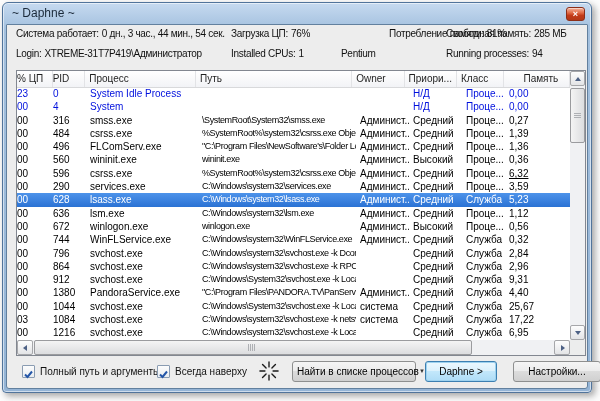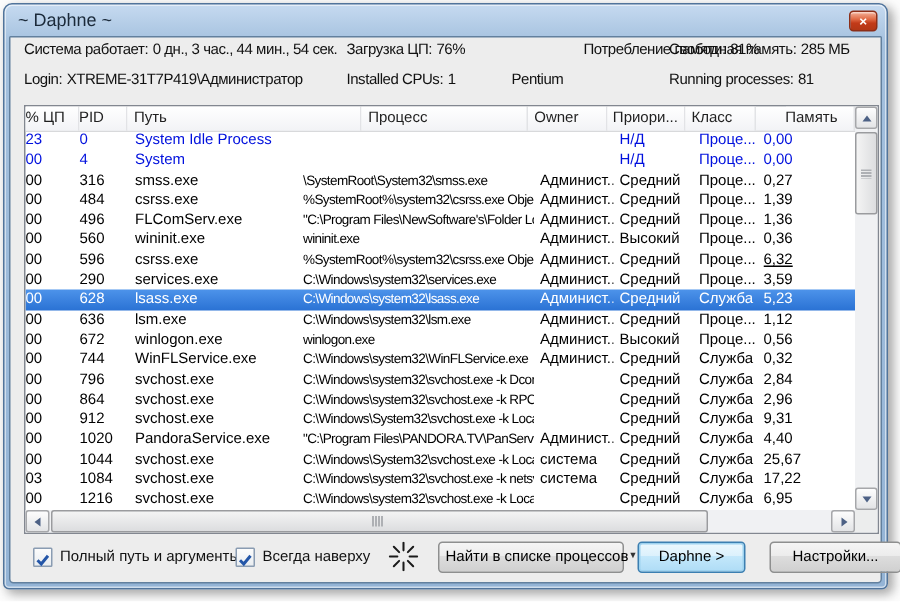--- a/index.html
+++ b/index.html
@@ -87,30 +87,30 @@
 
     <div class="client">
       <div id="info">
           <div class="info-item" style="left: 9px; top: 3px;"><span>Система работает:</span><span class="val">0 дн.,  3 час., 44 мин., 54 сек.</span></div>
           <div class="info-item" style="left: 224px; top: 3px;"><span>Загрузка ЦП:</span><span class="val">76%</span></div>
           <div class="info-item" style="left: 334px; top: 3px; padding-left: 48px;"><span>Потребление памяти:</span><span class="val">81%</span></div>
           <div class="info-item" style="left: 439px; top: 3px;"><span>Свободная память:</span><span class="val">285 МБ</span></div>
           <div class="info-item" style="left: 9px; top: 23px;"><span>Login:</span><span class="val">XTREME-31T7P419\Администратор</span></div>
           <div class="info-item" style="left: 224px; top: 23px;"><span>Installed CPUs:</span><span class="val">1</span></div>
           <div class="info-item" style="left: 334px; top: 23px;"><span>Pentium</span></div>
-          <div class="info-item" style="left: 439px; top: 23px;"><span>Running processes:</span><span class="val">81</span></div>
+          <div class="info-item" style="left: 439px; top: 23px;"><span>Running processes:</span><span class="val">94</span></div>
         </div>
 
       <div class="table">
         <div class="tmain">
           <div class="thead" id="thead">
               <div class="hcell a-r" style="width: 36px;">% ЦП</div>
               <div class="hcell a-r" style="width: 33px;">PID</div>
+              <div class="hcell a-l" style="width: 112px;">Процесс</div>
               <div class="hcell a-l" style="width: 158px;">Путь</div>
-              <div class="hcell a-l" style="width: 112px;">Процесс</div>
               <div class="hcell a-l" style="width: 53px;">Owner</div>
               <div class="hcell a-l" style="width: 53px;">Приори...</div>
               <div class="hcell a-l" style="width: 47px;">Класс</div>
               <div class="hcell a-r" style="width: 47px; margin-left: 20px;">Память</div>
               <div class="hcell fill"></div>
             </div>
           <div class="tbody" id="tbody">
               <div class="trow sys">
                 <div class="cell a-r c-cpu" style="width: 36px;">23</div>
                 <div class="cell a-r c-pid" style="width: 33px;">0</div>
@@ -271,21 +271,21 @@
                 <div class="cell a-l c-process" style="width: 112px;">svchost.exe</div>
                 <div class="cell a-l c-path" style="width: 158px;">C:\Windows\System32\svchost.exe -k LocalSer...</div>
                 <div class="cell a-l c-owner" style="width: 53px;"></div>
                 <div class="cell a-l c-priority" style="width: 53px;">Средний</div>
                 <div class="cell a-l c-class" style="width: 47px;">Служба</div>
                 <div class="cell a-r c-memory" style="width: 47px;">9,31</div>
                 <div class="cell fill"></div>
               </div>
               <div class="trow">
                 <div class="cell a-r c-cpu" style="width: 36px;">00</div>
-                <div class="cell a-r c-pid" style="width: 33px;">1020</div>
+                <div class="cell a-r c-pid" style="width: 33px;">1380</div>
                 <div class="cell a-l c-process" style="width: 112px;">PandoraService.exe</div>
                 <div class="cell a-l c-path" style="width: 158px;">"C:\Program Files\PANDORA.TV\PanService\...</div>
                 <div class="cell a-l c-owner" style="width: 53px;">Админист...</div>
                 <div class="cell a-l c-priority" style="width: 53px;">Средний</div>
                 <div class="cell a-l c-class" style="width: 47px;">Служба</div>
                 <div class="cell a-r c-memory" style="width: 47px;">4,40</div>
                 <div class="cell fill"></div>
               </div>
               <div class="trow">
                 <div class="cell a-r c-cpu" style="width: 36px;">00</div>

